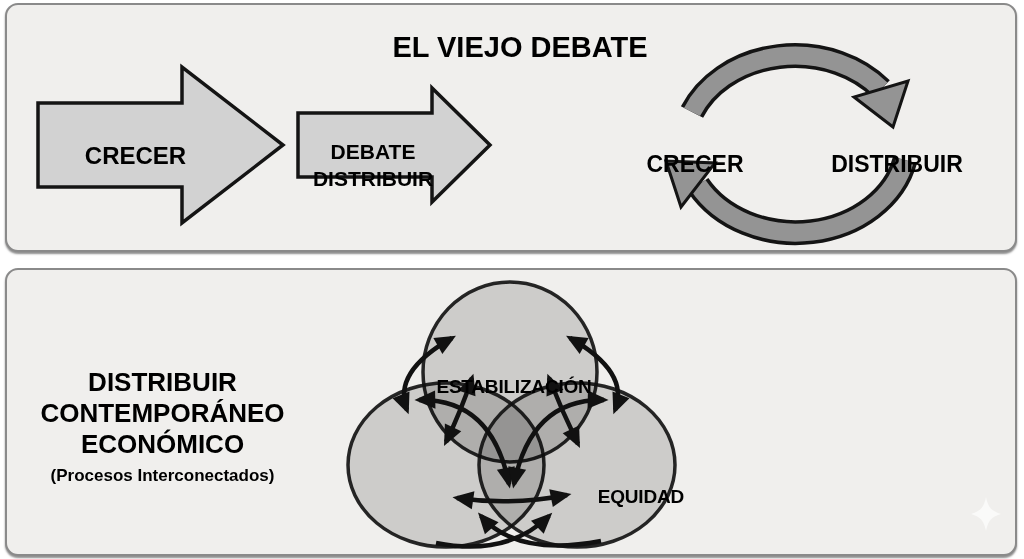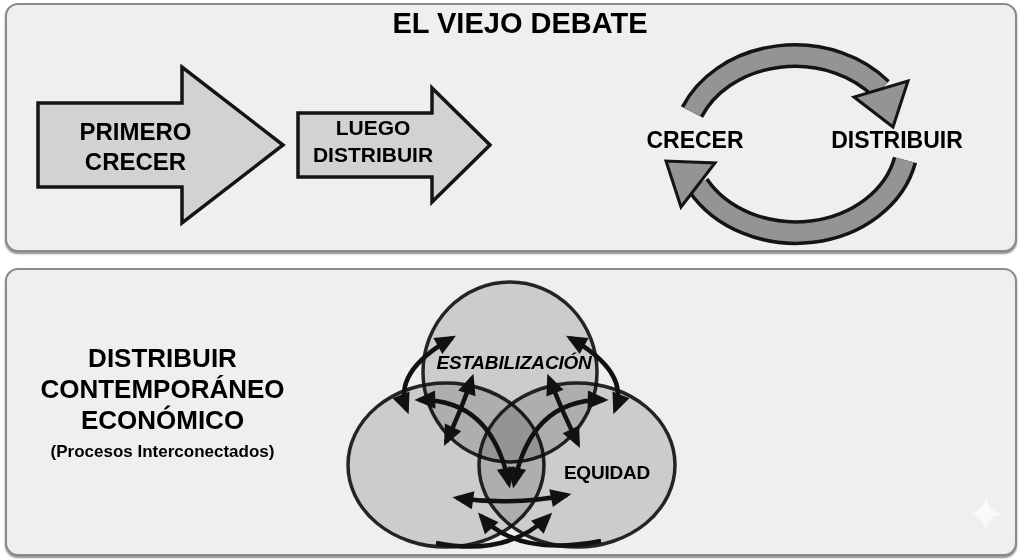--- a/index.html
+++ b/index.html
@@ -4,35 +4,35 @@
 <style>
   html,body{margin:0;padding:0;background:#ffffff;}
   .stage{position:relative;width:1024px;height:559px;overflow:hidden;
          font-family:"Liberation Sans",sans-serif;color:#000;background:#fff;}
   .panel{position:absolute;left:5px;width:1012px;background:#f0efed;
          border:2px solid #8a8a8a;border-radius:13px;box-sizing:border-box;
          box-shadow:0 2px 2px rgba(50,50,50,0.55);}
   .panel.top{top:3px;height:249px;}
   .panel.bottom{top:268px;height:288px;}
   svg.gfx{position:absolute;left:0;top:0;pointer-events:none;}
-  .lbl{position:absolute;text-align:center;line-height:1.15;white-space:nowrap;}
+  .lbl{position:absolute;text-align:center;line-height:1.15;white-space:nowrap;margin-top:24px;}
   .old-title{left:312px;top:7px;width:416px;}
   .old-title .t1{font-size:29px;font-weight:bold;}
   .old-title .t2{font-size:26px;font-weight:bold;margin-top:2px;}
   .step1{left:43px;top:117px;width:185px;font-size:24px;font-weight:bold;line-height:30px;}
   .step2{left:288px;top:114px;width:170px;font-size:21px;font-weight:bold;line-height:27px;}
   .cyc-l{left:630px;top:127px;width:130px;font-size:23px;font-weight:bold;}
   .cyc-r{left:817px;top:127px;width:160px;font-size:23px;font-weight:bold;}
   .contemp{left:10px;top:343px;width:305px;}
   .contemp .tt{font-size:26px;font-weight:bold;line-height:31px;}
   .contemp .ss{font-size:17px;font-weight:bold;margin-top:6px;}
   .venn-lbl{font-size:19px;font-weight:bold;letter-spacing:-0.2px;}
-  .v-top{left:414px;top:352px;width:200px;font-style:italic;}
+  .v-top{left:414px;top:352px;width:200px;}
   .v-left{left:345px;top:462px;width:152px;}
-  .v-right{left:530px;top:462px;width:154px;}
+  .v-right{left:530px;top:462px;width:154px;text-align:right;}
 </style>
 </head>
 <body>
 
 <div class="stage">
 
   <div class="panel top"></div>
   <div class="panel bottom"></div>
 
   <svg class="gfx" width="1024" height="559" viewBox="0 0 1024 559">
@@ -74,26 +74,25 @@
 
     <path d="M 986,497 C 988.5,508 991,510.5 1001,514 C 991,517.5 988.5,520 986,531
              C 983.5,520 981,517.5 971,514 C 981,510.5 983.5,508 986,497 Z" fill="#fbfbfa" opacity="0.9"></path>
   </svg>
 
   <div class="lbl old-title">
     <div class="t1">EL VIEJO DEBATE</div>
   </div>
 
   <div class="lbl step1">
-    <div>PRIMERO</div>
     <div>CRECER</div>
   </div>
 
   <div class="lbl step2">
-    <div>LUEGO</div>
+    <div>DEBATE</div>
     <div>DISTRIBUIR</div>
   </div>
 
   <div class="lbl cyc-l">CRECER</div>
   <div class="lbl cyc-r">DISTRIBUIR</div>
 
   <div class="lbl contemp">
     <div class="tt">
       <div>DISTRIBUIR</div>
       <div>CONTEMPORÁNEO</div>

